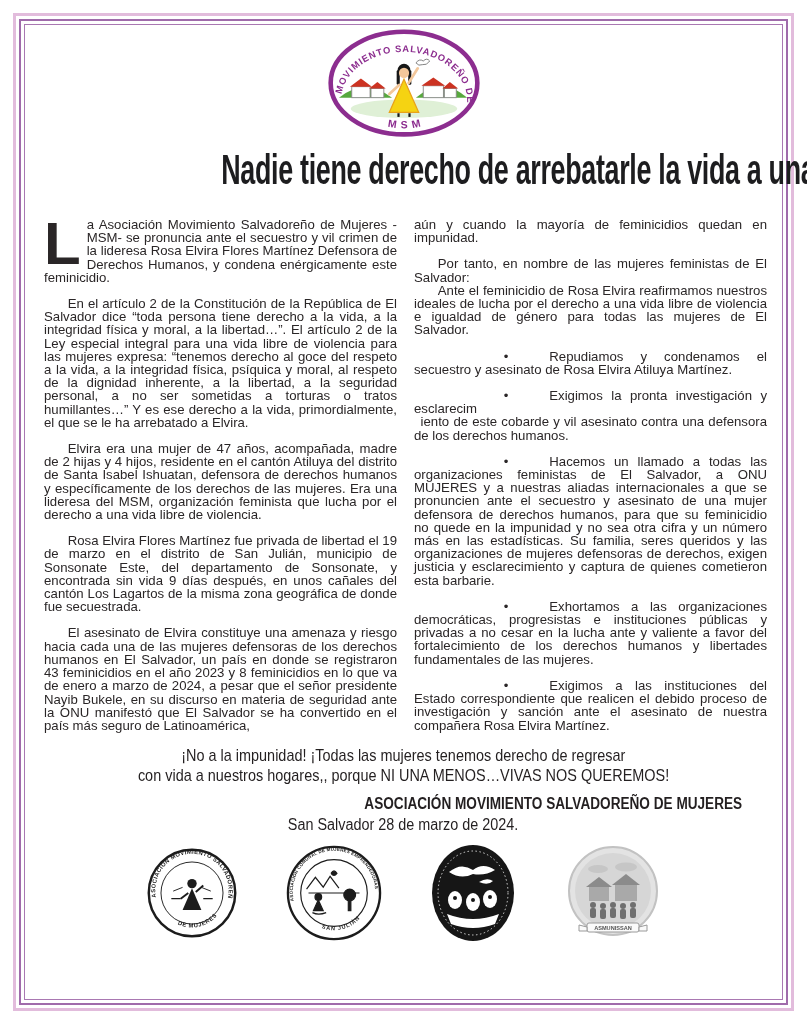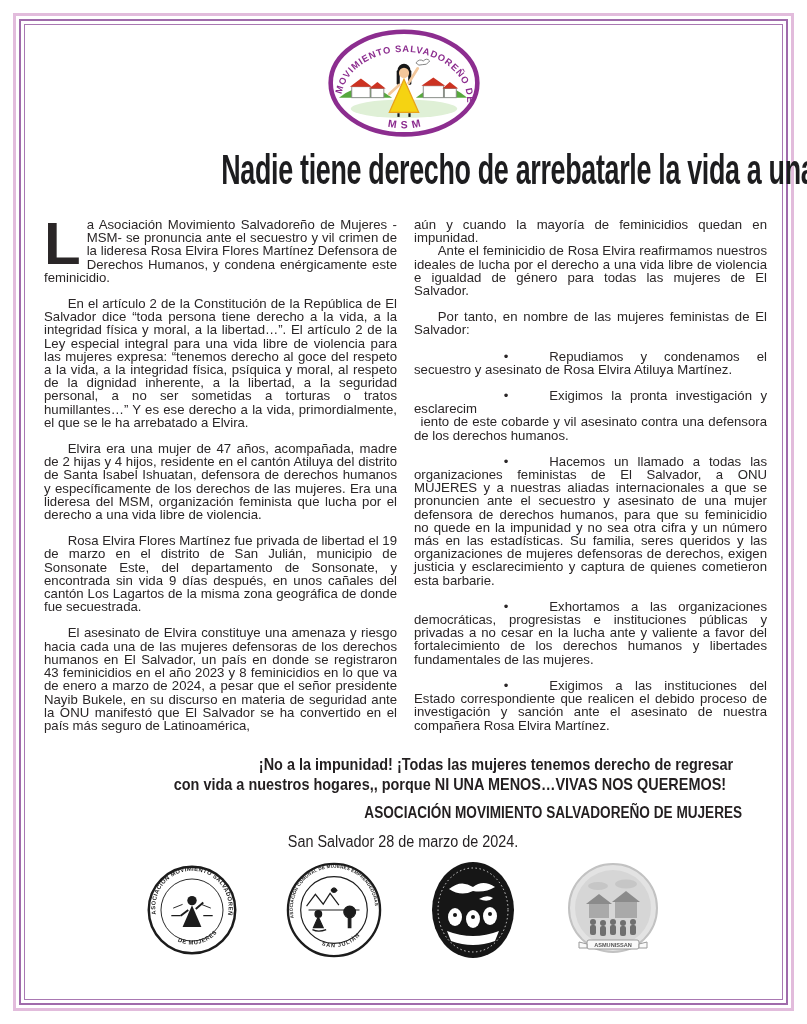--- a/index.html
+++ b/index.html
@@ -21,26 +21,26 @@
   .col{flex:1;font-size:13.2px;line-height:1.0;text-align:justify;color:#2a2627;}
   .col p{margin:0;}
   .sp{margin-top:13px !important;}
   .ind{text-indent:1.8em;}
   .dropcap{float:left;font-size:60px;line-height:46px;font-weight:bold;margin:3px 6px 0 0;color:#2a2627;}
   .dot{display:inline-block;}
   .btab{display:inline-block;width:3.1em;}
   .bullet{text-indent:3.4em;}
   .cont{text-indent:0.5em;}
 
-  .slogan{margin-top:23px;text-align:right;font-weight:bold;line-height:1.15;}
+  .slogan{margin-top:14px;text-align:center;font-weight:normal;line-height:1.15;}
   .slogan div{white-space:nowrap;}
   .slogan span{display:inline-block;font-size:17px;transform:scaleX(0.85);transform-origin:50% 50%;}
   .org{margin-top:10px;text-align:right;white-space:nowrap;}
   .org span{display:inline-block;font-size:16px;font-weight:bold;transform:scaleX(0.85);transform-origin:50% 50%;}
-  .date{margin-top:11px;text-align:center;white-space:nowrap;}
+  .date{margin-top:3px;text-align:center;white-space:nowrap;}
   .date span{display:inline-block;font-size:16px;transform:scaleX(0.9);transform-origin:50% 50%;}
 
   .seals{margin-top:8px;display:flex;justify-content:center;align-items:center;gap:46px;}
   .seal{flex:0 0 auto;}
 </style>
 </head>
 <body>
 
 <div class="page">
   <div class="f-pink"></div>
@@ -103,22 +103,22 @@
     <div class="columns">
       <div class="col">
         <p><span class="dropcap">L</span><span>a Asociación Movimiento Salvadoreño de Mujeres -MSM-  se pronuncia ante el secuestro y vil crimen de la lideresa Rosa Elvira Flores Martínez Defensora de Derechos Humanos, y condena enérgicamente este feminicidio.</span></p>
         <p class="ind sp">En el artículo 2 de la Constitución de la República de El Salvador dice “toda persona tiene derecho a la vida, a la integridad física y moral, a la libertad…”. El artículo 2 de la Ley especial integral para una vida libre de violencia para las mujeres expresa: “tenemos derecho al goce del respeto a la vida, a la integridad física, psíquica y moral, al respeto de la dignidad inherente, a la libertad, a la seguridad personal, a no ser sometidas a torturas o tratos humillantes…” Y es ese derecho a la vida, primordialmente, el que se le ha arrebatado a Elvira.</p>
         <p class="ind sp">Elvira era una mujer de 47 años, acompañada, madre de 2 hijas y 4 hijos, residente en el cantón Atiluya del distrito de Santa Isabel Ishuatan, defensora de derechos humanos y específicamente de los derechos de las mujeres. Era una lideresa del MSM, organización feminista que lucha por el derecho a una vida libre de violencia.</p>
         <p class="ind sp">Rosa Elvira Flores Martínez fue privada de libertad el 19 de marzo en el distrito de  San Julián, municipio de Sonsonate Este, del departamento de Sonsonate, y encontrada sin vida 9 días después, en unos cañales del cantón Los Lagartos de la misma zona geográfica de donde fue secuestrada.</p>
         <p class="ind sp">El asesinato de Elvira constituye una amenaza y riesgo hacia cada una de las mujeres defensoras de los derechos humanos en El Salvador, un país en donde se registraron 43 feminicidios en el año 2023 y 8 feminicidios en lo que va de enero a marzo  de 2024, a pesar que el señor presidente Nayib Bukele, en su discurso en materia  de seguridad ante la ONU manifestó que El Salvador se ha convertido en el país más seguro de Latinoamérica,</p>
       </div>
       <div class="col">
         <p>aún y cuando la mayoría de feminicidios quedan en  impunidad.</p>
+        <p class="ind sp">Por tanto, en nombre de las mujeres feministas de El Salvador:</p>
         <p class="ind">Ante el feminicidio de Rosa Elvira reafirmamos nuestros ideales de lucha por el derecho a una vida libre de violencia e igualdad de género para todas las mujeres de El Salvador.</p>
-        <p class="ind sp">Por tanto, en nombre de las mujeres feministas de El Salvador:</p>
         <p class="bullet sp"><span class="dot">•</span><span class="btab"></span><span>Repudiamos y condenamos el secuestro y asesinato de Rosa Elvira Atiluya Martínez.</span></p>
         <p class="bullet sp"><span class="dot">•</span><span class="btab"></span><span>Exigimos la pronta investigación y esclarecim</span></p>
         <p class="cont">iento de este cobarde y vil asesinato contra una defensora de los derechos humanos.</p>
         <p class="bullet sp"><span class="dot">•</span><span class="btab"></span><span>Hacemos un llamado a todas las organizaciones feministas de El Salvador, a ONU MUJERES y a nuestras aliadas internacionales a que se pronuncien ante el secuestro y asesinato de una mujer defensora de derechos humanos, para que su feminicidio no quede en la impunidad y no sea otra cifra y un número más en las estadísticas. Su familia, seres queridos y las organizaciones de mujeres defensoras de derechos, exigen justicia y esclarecimiento y captura de quienes cometieron esta barbarie.</span></p>
         <p class="bullet sp"><span class="dot">•</span><span class="btab"></span><span>Exhortamos a las organizaciones democráticas, progresistas e instituciones públicas y privadas a no cesar en la lucha ante y valiente a favor del fortalecimiento de los derechos humanos y libertades fundamentales de las mujeres.</span></p>
         <p class="bullet sp"><span class="dot">•</span><span class="btab"></span><span>Exigimos a las instituciones del Estado correspondiente que realicen el debido proceso de investigación y sanción ante el asesinato de nuestra compañera Rosa Elvira Martínez.</span></p>
       </div>
     </div>
 
     <div class="slogan">

